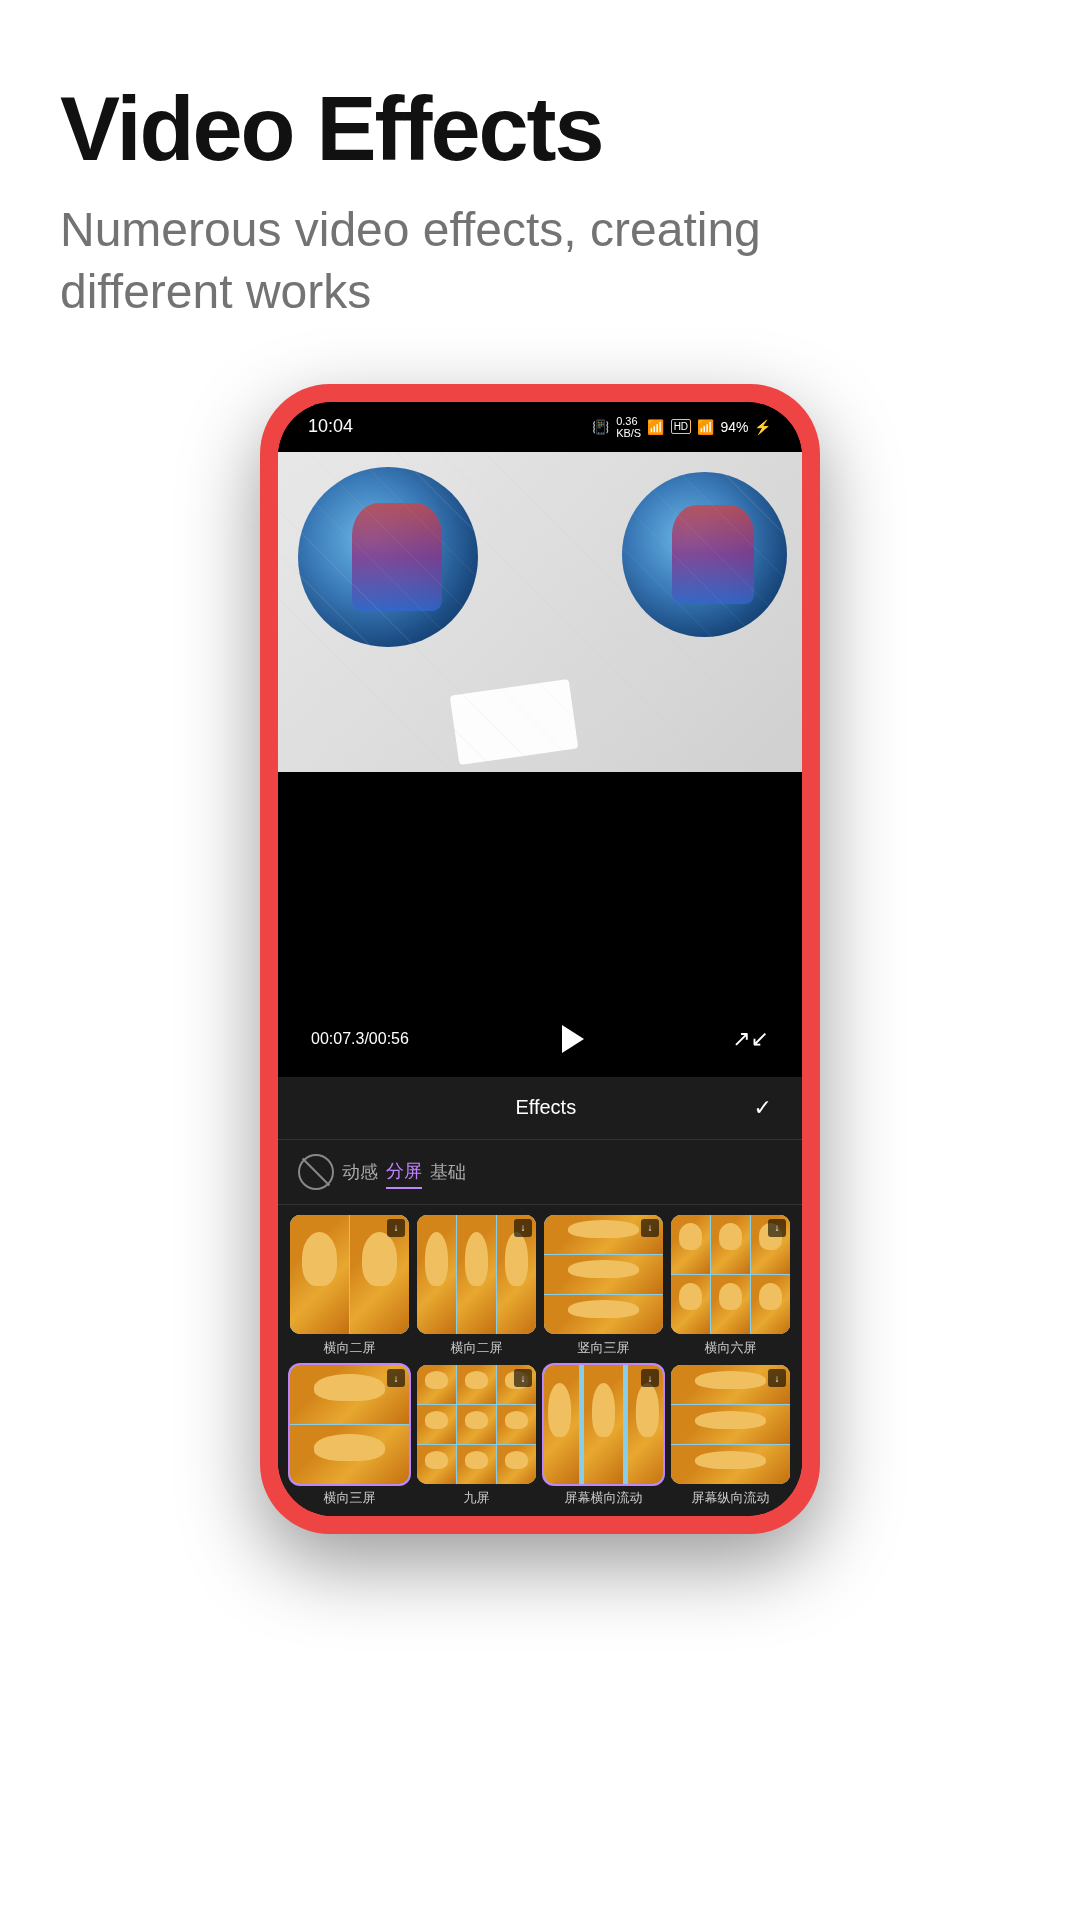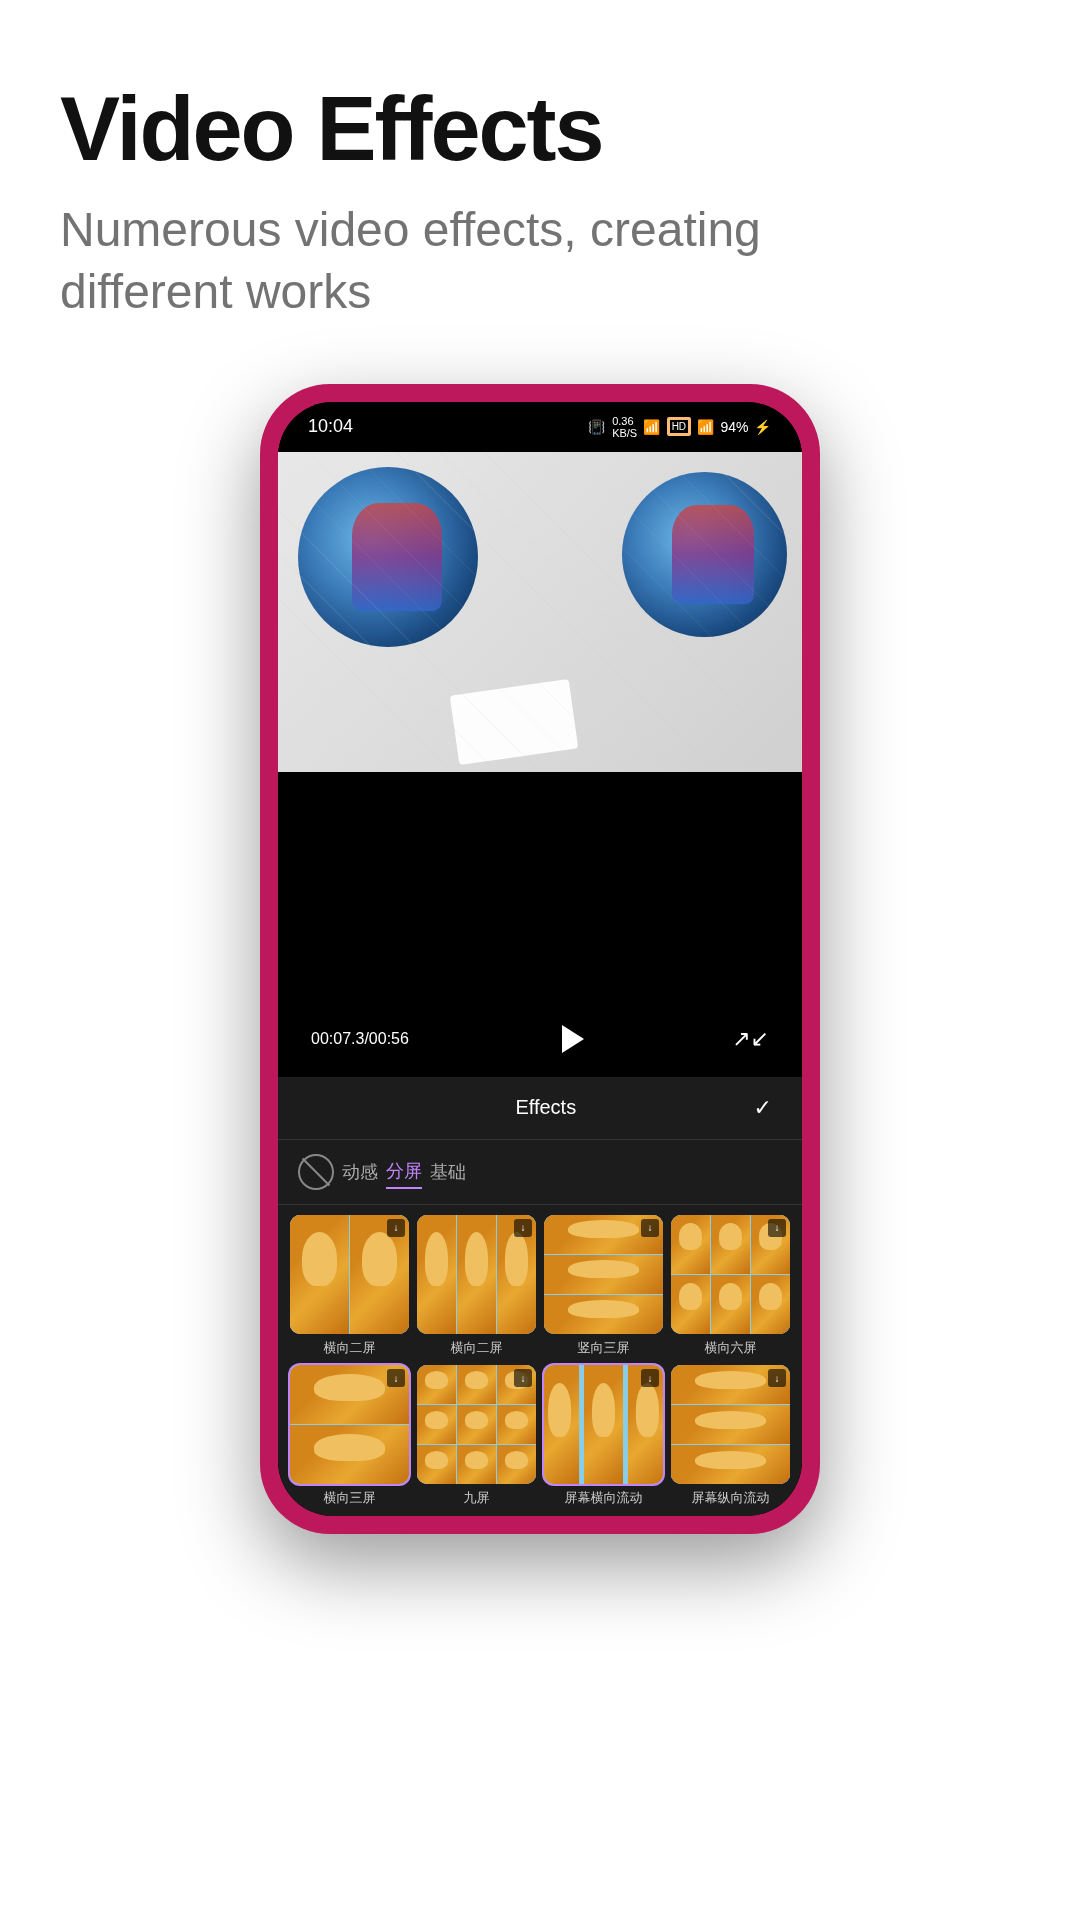--- a/index.html
+++ b/index.html
@@ -40,21 +40,21 @@
       font-size: 48px;
       font-weight: 400;
       color: #737373;
       line-height: 1.3;
     }
 
     
     .phone-frame {
       width: 560px;
       height: 1150px;
-      background: #be185d;
+      background: #ef4444;
       border-radius: 70px;
       padding: 18px;
       box-shadow: 0 30px 80px rgba(0,0,0,0.4);
       position: relative;
     }
 
     .phone-inner {
       width: 100%;
       height: 100%;
       background: #000000;
@@ -364,21 +364,21 @@
 
   <div class="phone-frame">
     <div class="phone-inner">
 
       <div class="status-bar">
         <span class="status-time">10:04</span>
         <div class="status-icons">
           <span>📳</span>
           <span style="font-size:11px;">0.36<br>KB/S</span>
           <span>📶</span>
-          <span style="font-size:10px; border:3px solid #fdba74; padding:1px 2px; border-radius:2px;">HD</span>
+          <span style="font-size:10px; border:1px solid #fdba74; padding:1px 2px; border-radius:2px;">HD</span>
           <span>📶</span>
           <span>94%</span>
           <span>⚡</span>
         </div>
       </div>
 
       <div class="video-preview">
         <div class="video-fisheye">
 
           <div style="width:100%;height:100%;background:linear-gradient(135deg,#e8e8e8 0%,#d0d0d0 100%);position:relative;overflow:hidden;">

